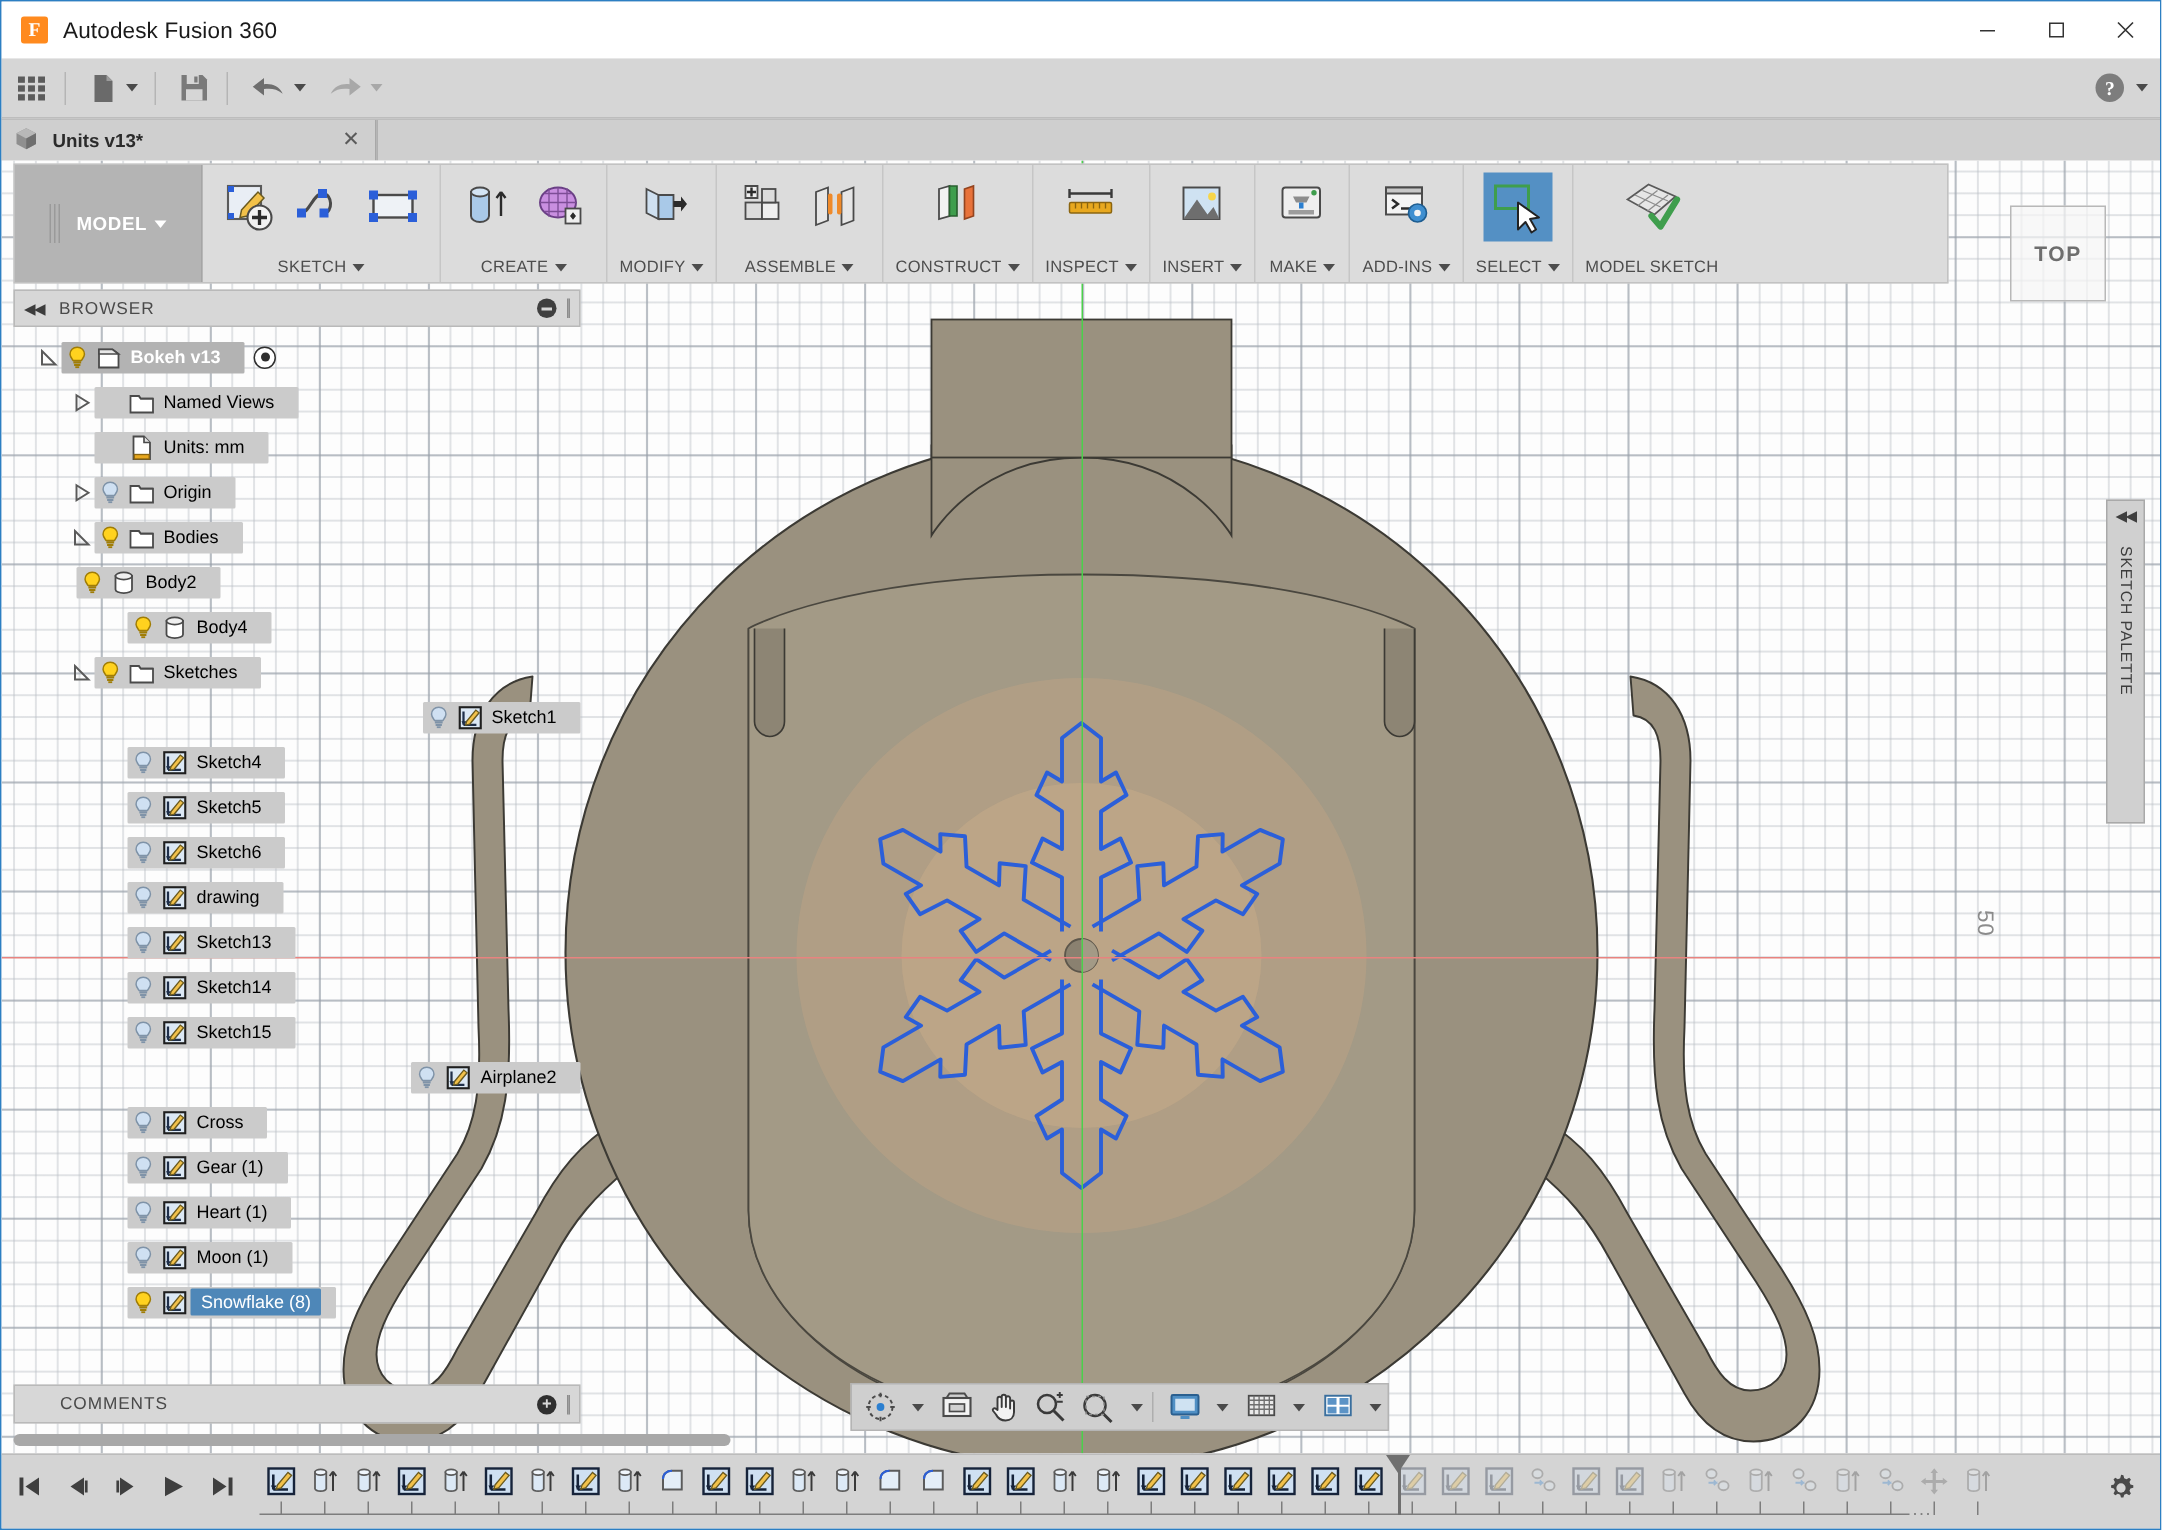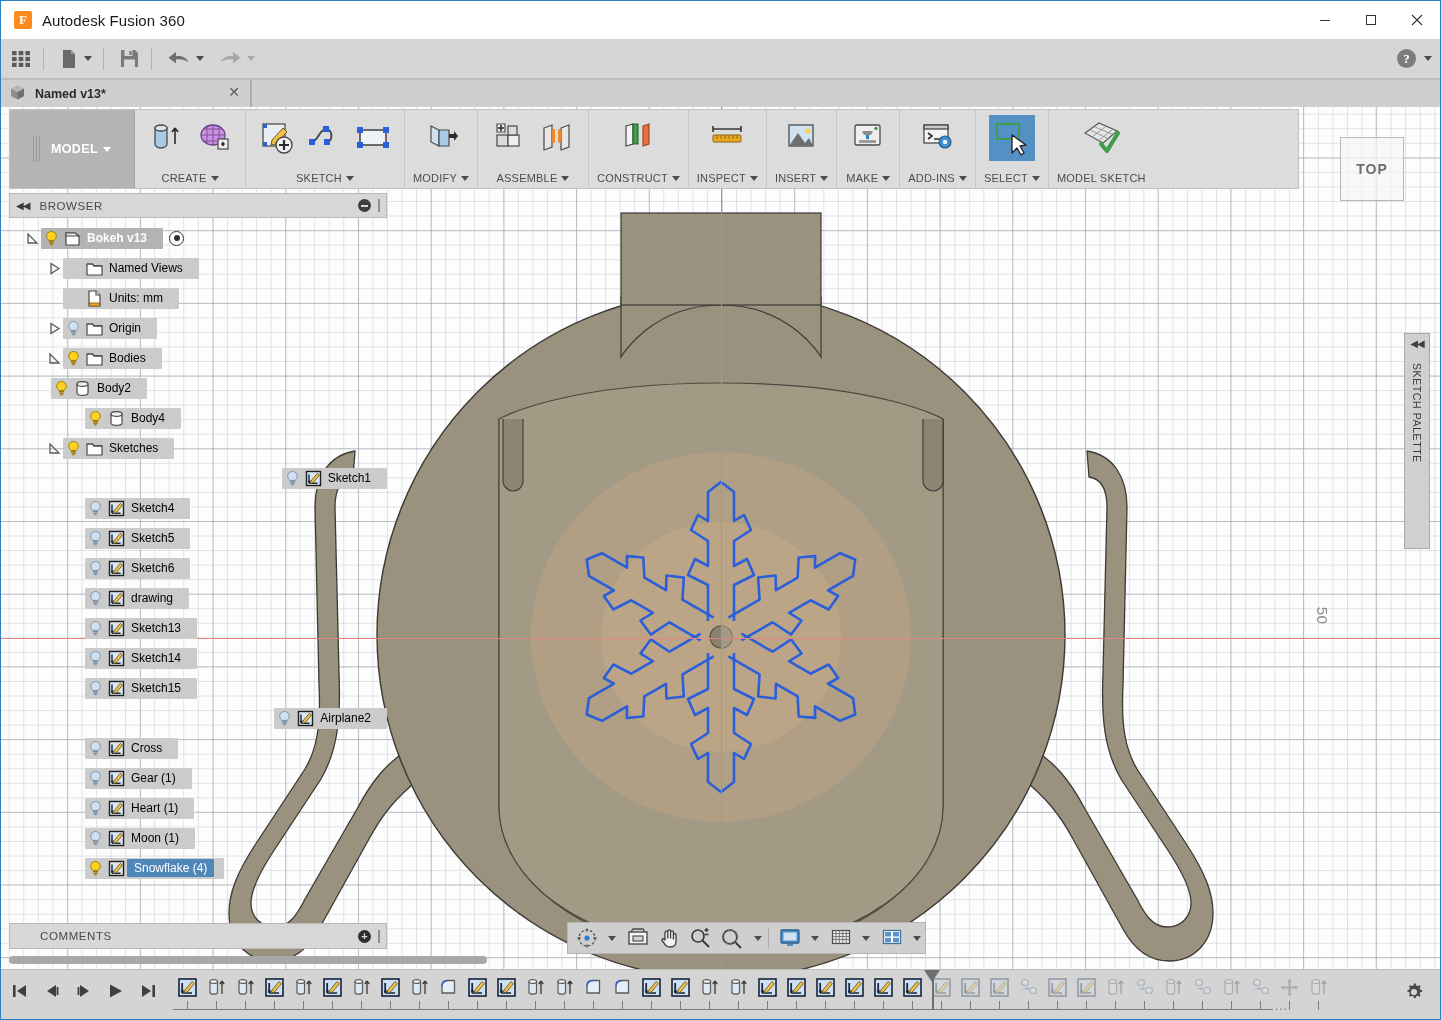--- a/index.html
+++ b/index.html
@@ -356,21 +356,21 @@
 
   <div class="tabbar">
     <div class="doc-tab">
       <span class="cube-ico">
         <svg width="17" height="17" viewBox="0 0 17 17">
           <path d="M8.5 1.5 L15 4.8 L15 12 L8.5 15.5 L2 12 L2 4.8 Z" fill="#8f8f8f"></path>
           <path d="M8.5 1.5 L15 4.8 L8.5 8.3 L2 4.8 Z" fill="#b8b8b8"></path>
           <path d="M8.5 8.3 L15 4.8 L15 12 L8.5 15.5 Z" fill="#6f6f6f"></path>
         </svg>
       </span>
-      <span class="tab-label">Named v13*</span>
+      <span class="tab-label">Units v13*</span>
       <span class="tab-close">✕</span>
     </div>
     <div class="tabbar-rest"></div>
   </div>
 
   <div class="canvas">
     <div class="grid-minor"></div>
     <div class="grid-major"></div>
 
     <svg class="model-layer" width="1439" height="862" viewBox="0 0 1439 862">
@@ -477,44 +477,20 @@
           <i></i>
         </span>
       <span class="ws-label">MODEL</span>
       <span class="caret" style="border-top-color:#ffffff"></span>
     </div>
 
     <div class="ribbon-group">
       <div class="rg-icons">
         <div class="rg-btn">
           <svg width="36" height="36" viewBox="0 0 36 36">
-            <path d="M7 8 h12 v16 a6 4 0 0 1 -12 0 Z" fill="#a9c9e8" stroke="#4a4a4a" stroke-width="1.3"></path>
-            <ellipse cx="13" cy="8" rx="6" ry="3" fill="#d3e4f4" stroke="#4a4a4a" stroke-width="1.3"></ellipse>
-            <path d="M27 24 V8 M27 8 l-3 4 M27 8 l3 4" stroke="#2b2b2b" stroke-width="1.6" fill="none"></path>
-          </svg>
-        </div>
-        <div class="rg-btn">
-          <svg width="36" height="36" viewBox="0 0 36 36">
-            <ellipse cx="17" cy="15" rx="12" ry="10" fill="#c98fe0" stroke="#6a3f85" stroke-width="1.3"></ellipse>
-            <path d="M5 15 h24 M8 9 h18 M8 21 h18 M11 5.5 v19 M17 5 v20 M23 5.5 v19" stroke="#7d4d96" stroke-width="0.9" fill="none"></path>
-            <rect x="22" y="19" width="10" height="10" fill="#efefef" stroke="#4a4a4a" stroke-width="1.2"></rect>
-            <path d="M25 24 h4 l-2 -2.5 M25 24 h4 l-2 2.5" fill="#2b2b2b"></path>
-          </svg>
-        </div>
-      </div>
-      <div class="rg-label">
-        <span>CREATE</span>
-        <span class="caret"></span>
-      </div>
-    </div>
-
-    <div class="ribbon-group">
-      <div class="rg-icons">
-        <div class="rg-btn">
-          <svg width="36" height="36" viewBox="0 0 36 36">
             <rect x="4" y="4" width="22" height="22" fill="#e9eef5" stroke="#5a5a5a" stroke-width="1.4"></rect>
             <rect x="4" y="4" width="4" height="4" fill="#2b5fd9"></rect>
               <rect x="4" y="22" width="4" height="4" fill="#2b5fd9"></rect>
             <path d="M13 20 L24 8 L28 12 L17 24 L12 25 Z" fill="#f2c14a" stroke="#6a5a20" stroke-width="1"></path>
             <circle cx="25" cy="25" r="8" fill="#f2f2f2" stroke="#4a4a4a" stroke-width="1.4"></circle>
             <path d="M25 20 V30 M20 25 H30" stroke="#2b2b2b" stroke-width="2.2"></path>
           </svg>
         </div>
         <div class="rg-btn">
           <svg width="36" height="36" viewBox="0 0 36 36">
@@ -529,20 +505,44 @@
             <rect x="5" y="10" width="26" height="15" fill="#eef2f6" stroke="#4a4a4a" stroke-width="1.6"></rect>
             <rect x="2" y="7" width="6" height="6" fill="#2b5fd9"></rect>
             <rect x="28" y="7" width="6" height="6" fill="#2b5fd9"></rect>
             <rect x="2" y="22" width="6" height="6" fill="#2b5fd9"></rect>
             <rect x="28" y="22" width="6" height="6" fill="#2b5fd9"></rect>
           </svg>
         </div>
       </div>
       <div class="rg-label">
         <span>SKETCH</span>
+        <span class="caret"></span>
+      </div>
+    </div>
+
+    <div class="ribbon-group">
+      <div class="rg-icons">
+        <div class="rg-btn">
+          <svg width="36" height="36" viewBox="0 0 36 36">
+            <path d="M7 8 h12 v16 a6 4 0 0 1 -12 0 Z" fill="#a9c9e8" stroke="#4a4a4a" stroke-width="1.3"></path>
+            <ellipse cx="13" cy="8" rx="6" ry="3" fill="#d3e4f4" stroke="#4a4a4a" stroke-width="1.3"></ellipse>
+            <path d="M27 24 V8 M27 8 l-3 4 M27 8 l3 4" stroke="#2b2b2b" stroke-width="1.6" fill="none"></path>
+          </svg>
+        </div>
+        <div class="rg-btn">
+          <svg width="36" height="36" viewBox="0 0 36 36">
+            <ellipse cx="17" cy="15" rx="12" ry="10" fill="#c98fe0" stroke="#6a3f85" stroke-width="1.3"></ellipse>
+            <path d="M5 15 h24 M8 9 h18 M8 21 h18 M11 5.5 v19 M17 5 v20 M23 5.5 v19" stroke="#7d4d96" stroke-width="0.9" fill="none"></path>
+            <rect x="22" y="19" width="10" height="10" fill="#efefef" stroke="#4a4a4a" stroke-width="1.2"></rect>
+            <path d="M25 24 h4 l-2 -2.5 M25 24 h4 l-2 2.5" fill="#2b2b2b"></path>
+          </svg>
+        </div>
+      </div>
+      <div class="rg-label">
+        <span>CREATE</span>
         <span class="caret"></span>
       </div>
     </div>
 
     <div class="ribbon-group">
       <div class="rg-icons">
         <div class="rg-btn">
           <svg width="36" height="36" viewBox="0 0 36 36">
             <path d="M8 6 l8 4 v16 l-8 -4 Z" fill="#cfe0f0" stroke="#4a4a4a" stroke-width="1.2"></path>
             <path d="M16 10 h10 v16 h-10 Z" fill="#a9c9e8" stroke="#4a4a4a" stroke-width="1.2"></path>
@@ -1175,21 +1175,21 @@
               </svg>
             </span>
             <span class="ico">
               <svg width="19" height="19" viewBox="0 0 19 19">
                 <rect x="2.5" y="2.5" width="14" height="14" fill="#dce8f4" stroke="#1f1f1f" stroke-width="1.4"></rect>
                 <path d="M5 14.2 V5.4 M5 14.2 H13.6" stroke="#1f2f4a" stroke-width="1.5"></path>
                 <path d="M5 14.2 L3.6 11.8 L7.4 11.8 Z" fill="#1f2f4a"></path>
                 <path d="M7 12 L13.2 4.4 L15.4 6.2 L9.2 13.7 L6.4 14.4 Z" fill="#f2c14a" stroke="#6a5a20" stroke-width="0.9"></path>
               </svg>
             </span>
-            <span class="node-label">Snowflake (4)</span>
+            <span class="node-label">Snowflake (8)</span>
           </span>
         </div>
       </div>
   </div>
 
   <div class="comments">
     <span class="c-title">COMMENTS</span>
     <span class="c-right">
       <span class="c-plus">+</span>
       <span class="bh-grip"></span>

